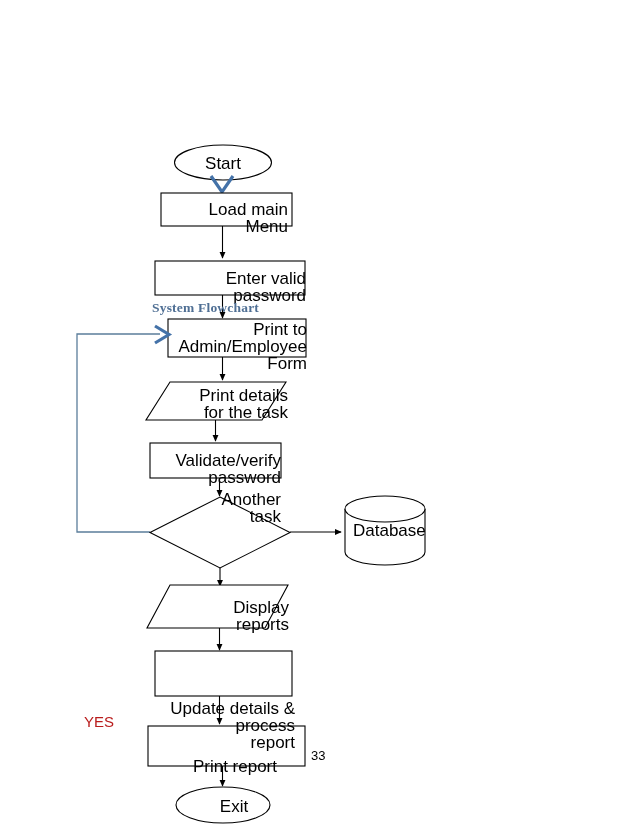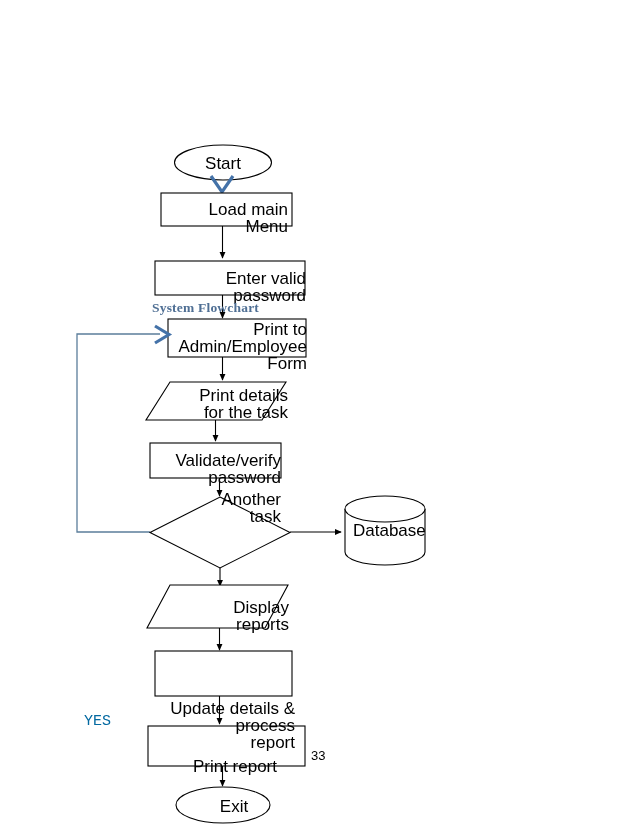--- a/index.html
+++ b/index.html
@@ -39,23 +39,23 @@
   .section-title {
     position: absolute;
     font-family: "Liberation Serif", serif;
     font-weight: bold;
     font-size: 13.5px;
     color: #4F6F94;
     letter-spacing: 0.2px;
   }
   .plain-serif {
     position: absolute;
-    font-family: Liberation Mono, monospace;
+    font-family: Liberation Sans, sans-serif;
     font-size: 15px;
-    color: #0369a1;
+    color: #b91c1c;
   }
   .page-number {
     position: absolute;
     font-family: "Liberation Sans", sans-serif;
     font-size: 13px;
     color: #000000;
   }
 </style>
 </head>
 <body>

